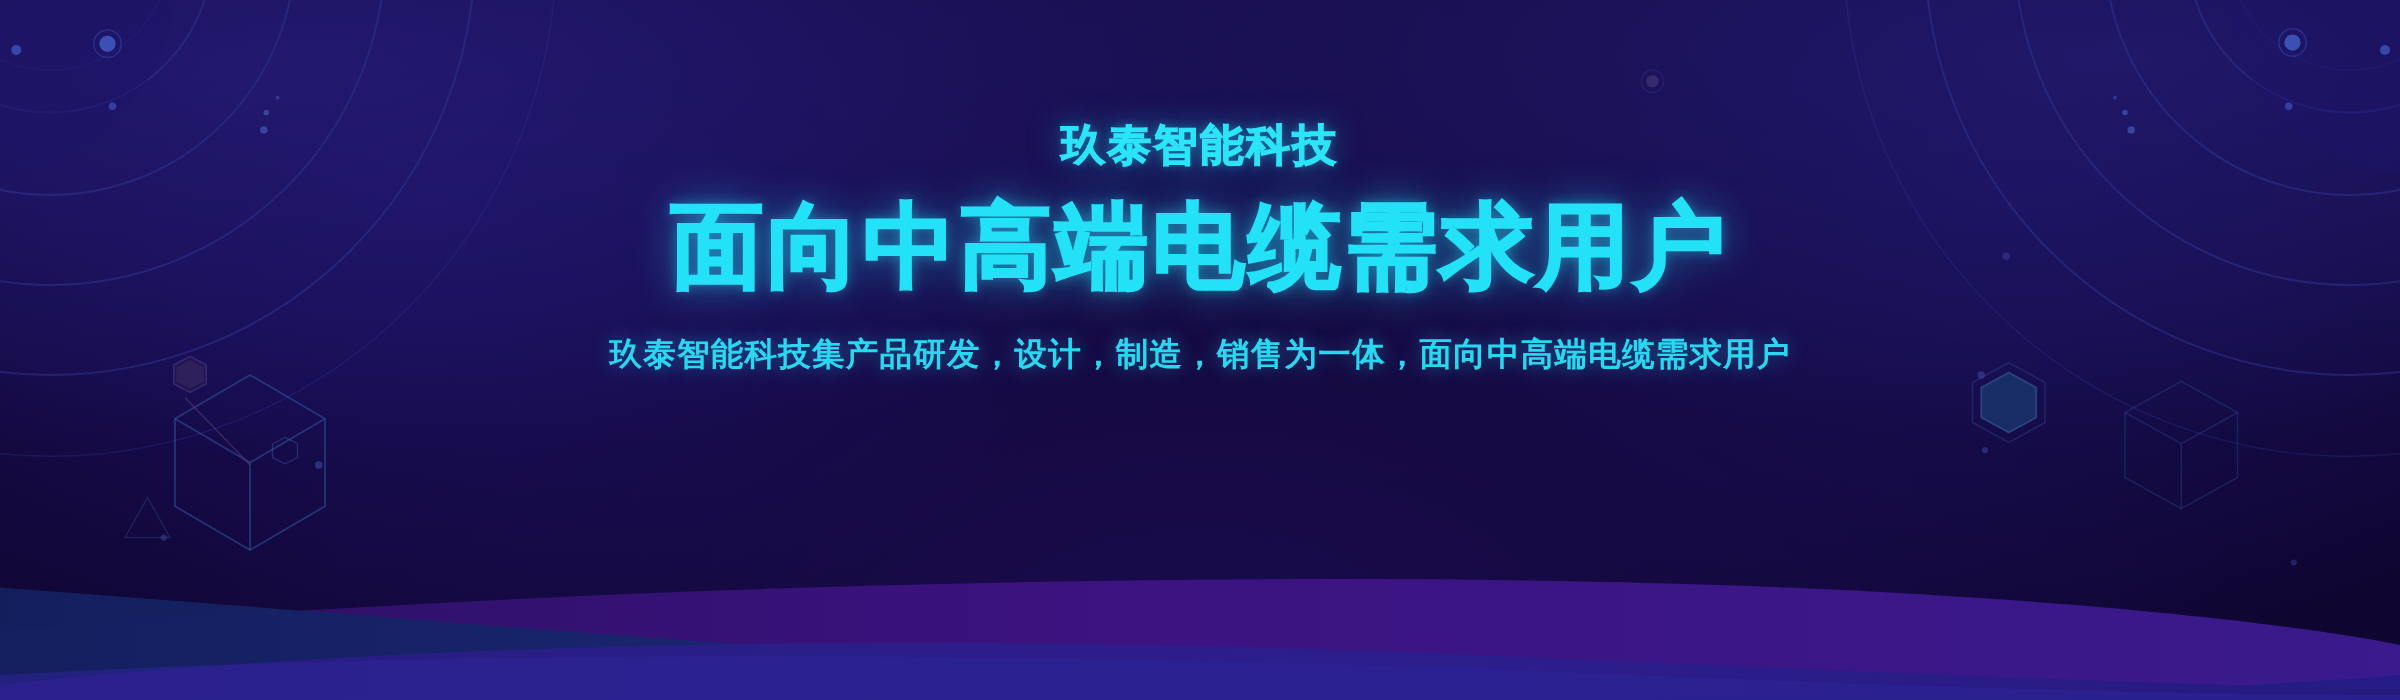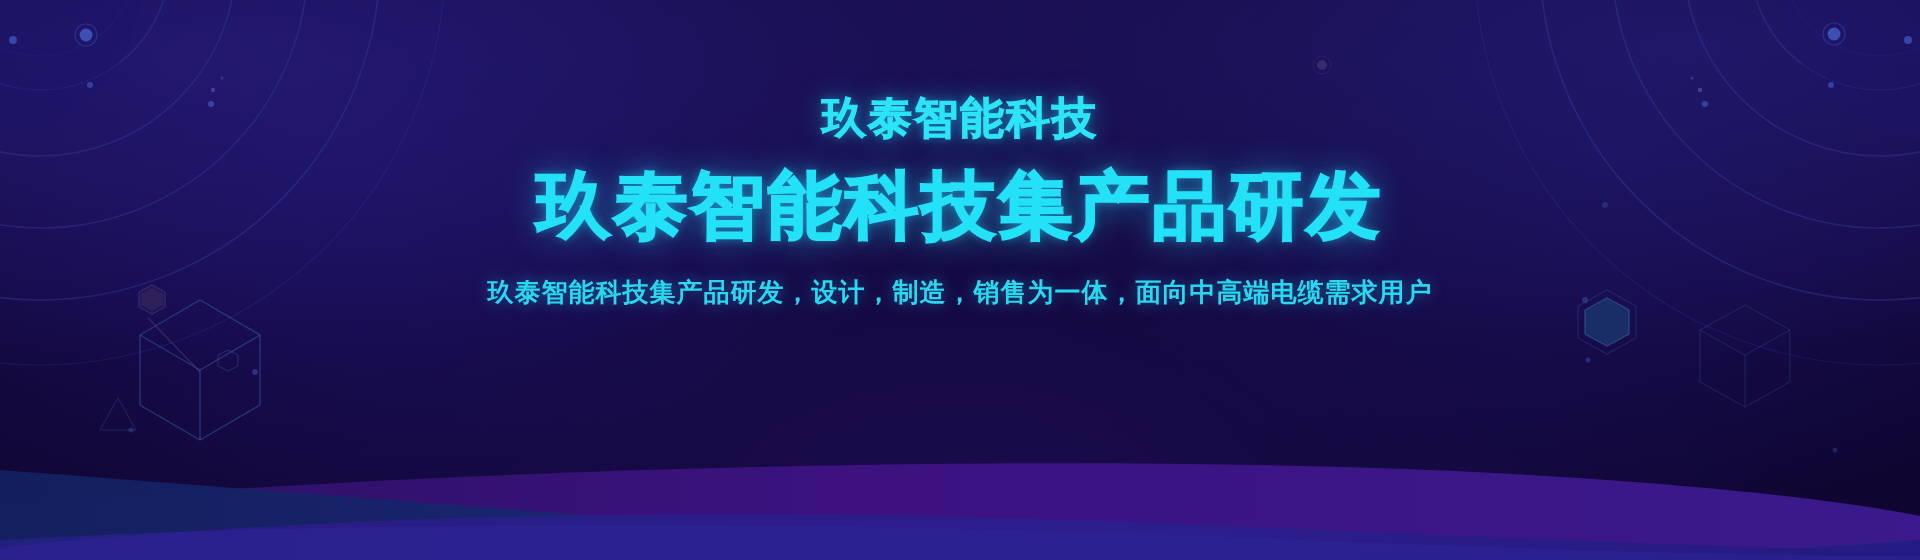--- a/index.html
+++ b/index.html
@@ -19,23 +19,23 @@
   .layer { position:absolute; inset:0; width:1920px; height:560px; }
   .layer svg { display:block; width:1920px; height:560px; }
 
   .center-stack {
     position:absolute; left:0; top:0; width:1920px; height:560px;
     display:flex; flex-direction:column; align-items:center;
     justify-content:flex-start; z-index:40; pointer-events:none;
   }
   .eyebrow {
     margin-top:99px;
-    font-size:44px; font-weight:bold; line-height:1;
+    font-size:35px; font-weight:bold; line-height:1;
     letter-spacing:2px; color:#2ce4f7;
-    font-family:Liberation Mono, monospace;
+    font-family:Liberation Sans, sans-serif;
     text-shadow:0 0 26px rgba(34,214,245,.55), 0 0 8px rgba(34,214,245,.45);
     -webkit-text-stroke:1px #2ce4f7;
   }
   .headline {
     margin-top:26px;
     font-size:74px; font-weight:bold; line-height:1;
     letter-spacing:3px; color:#23e2f8;
     font-family:"Liberation Sans","DejaVu Sans",sans-serif;
     text-shadow:0 0 34px rgba(34,214,245,.62), 0 0 10px rgba(40,220,250,.5);
     -webkit-text-stroke:2px #23e2f8;
@@ -168,17 +168,17 @@
 
       <path d="M0,505 C 420,472 980,452 1430,470 C 1660,480 1830,498 1920,516 L1920,560 L0,560 Z" fill="url(#wavePurple)"></path>
       <path d="M0,470 C 300,492 780,534 1180,552 C 1460,562 1720,556 1920,540 L1920,560 L0,560 Z" fill="url(#waveBlue)" fill-opacity=".95"></path>
       <path d="M0,548 C 340,512 760,506 1180,524 C 1500,538 1760,548 1920,552 L1920,560 L0,560 Z" fill="url(#waveViolet)" fill-opacity=".9"></path>
       <path d="M0,540 C 360,520 820,520 1260,538 C 1540,550 1760,556 1920,556 L1920,560 L0,560 Z" fill="#2e2497" fill-opacity=".55"></path>
     </svg>
   </div>
 
   <div class="center-stack">
     <div class="eyebrow">玖泰智能科技</div>
-    <h1 class="headline">玖泰智能科技集产品研发</h1>
+    <h1 class="headline">面向中高端电缆需求用户</h1>
     <p class="tagline">玖泰智能科技集产品研发，设计，制造，销售为一体，面向中高端电缆需求用户</p>
   </div>
 
 </div>
 
 </body></html>

